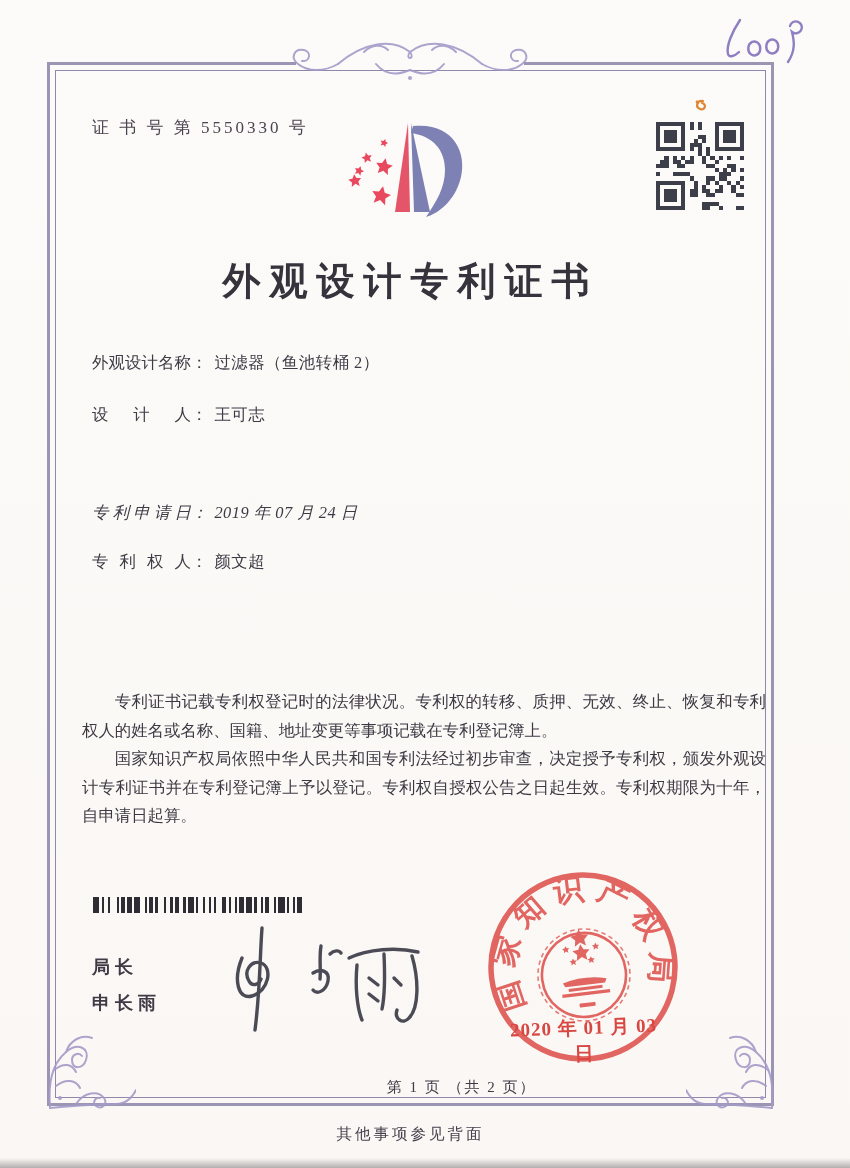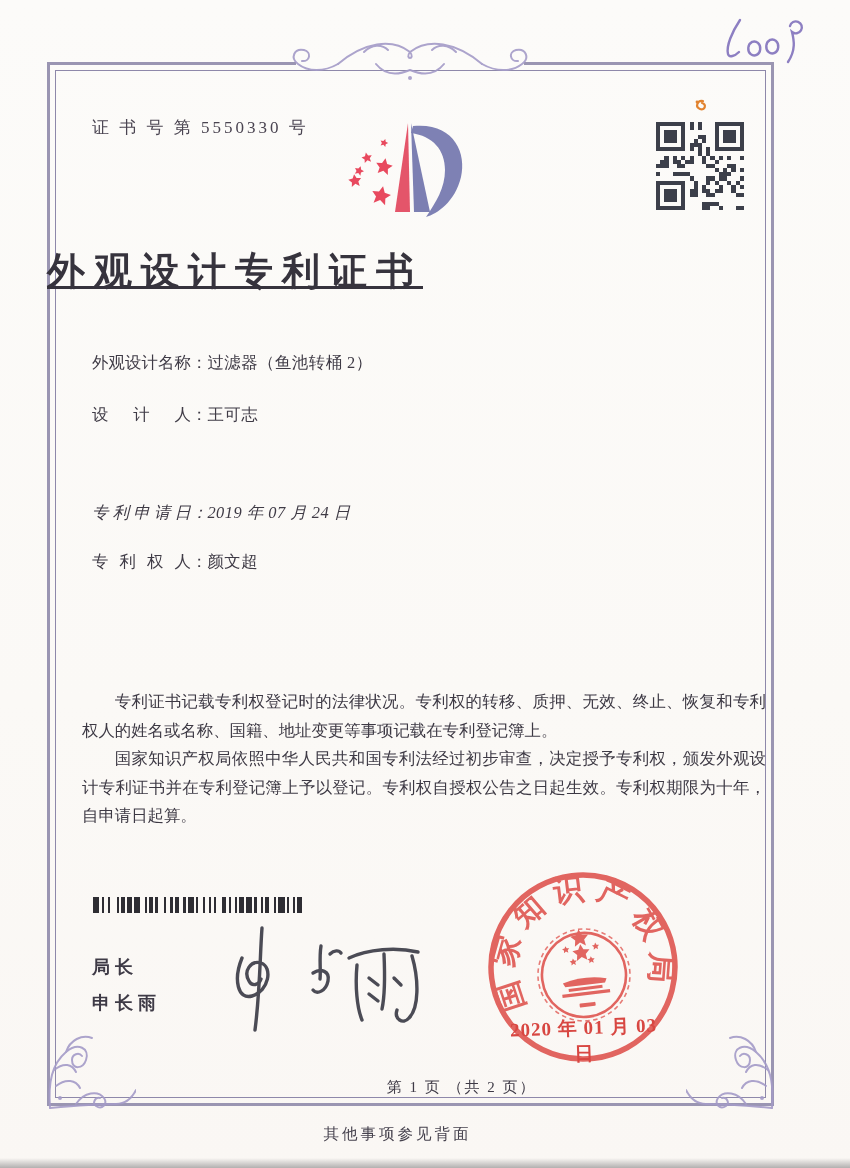--- a/index.html
+++ b/index.html
@@ -13,42 +13,42 @@
   .frame-outer { position:absolute; left:47px; top:62px; width:727px; height:1044px;
     border:3px solid #9a95b2; }
   .frame-inner { position:absolute; left:55px; top:70px; width:711px; height:1028px;
     border:1px solid #8e88aa; }
   .ornament { position:absolute; pointer-events:none; }
   .cert-no { position:absolute; left:92px; top:116px; font-size:17px; letter-spacing:3px; color:#4a4451; }
   .hand-note { position:absolute; left:718px; top:12px; width:92px; height:56px; }
   .logo { position:absolute; left:333px; top:104px; width:172px; height:134px; }
   .qr { position:absolute; left:656px; top:122px; width:88px; height:88px; }
   .orange-mark { position:absolute; left:692px; top:98px; width:18px; height:16px; }
-  .title { position:absolute; left:47px; top:246px; width:727px; 
-    font-size:38px; font-weight:700; letter-spacing:9px; color:#36333d;text-decoration:underline; }
+  .title { position:absolute; left:47px; top:256px; width:727px; text-align:center;
+    font-size:38px; font-weight:700; letter-spacing:9px; color:#36333d; }
   .frow { position:absolute; left:92px; font-size:16.4px; white-space:nowrap; color:#3f3b46; }
   .flabel { display:inline-block; width:99px; text-align:justify; text-align-last:justify; vertical-align:top; }
   .fcolon { display:inline-block; }
-  .fvalue { display:inline-block; letter-spacing:0.5px; }
+  .fvalue { display:inline-block; margin-left:7px; letter-spacing:0.5px; }
   .grant2 { display:inline-block; margin-left:92px; }
   .grant2 .glabel { letter-spacing:1px; }
   .legal { position:absolute; left:82px; top:688px; width:684px; font-size:16.4px;
     line-height:28.6px; text-align:justify; color:#3d3944; }
   .legal p { text-indent:2em; }
   .barcode { position:absolute; left:93px; top:897px; width:215px; height:16px; display:flex; }
   .barcode span { height:100%; }
   .signer { position:absolute; left:92px; font-size:18px; font-weight:700; letter-spacing:5px; color:#3e3a46; }
   .signature { position:absolute; left:218px; top:922px; width:210px; height:112px; }
   .seal-wrap { position:absolute; left:483px; top:866px; width:200px; height:202px;
     transform:rotate(-7deg); opacity:0.93; }
   .seal-date { position:absolute; left:500px; top:1015px; width:168px; text-align:center;
     font-size:19px; font-weight:700; color:#d84742; letter-spacing:1px; transform:rotate(-2deg); }
   .page-no { position:absolute; left:47px; top:1078px; width:813px; text-align:center;
     font-size:15px; letter-spacing:2px; color:#3e3a46;margin-left:8px; }
-  .back-note { position:absolute; left:34px; top:1124px; width:727px; text-align:center;
+  .back-note { position:absolute; left:47px; top:1124px; width:727px; text-align:center;
     font-size:15.5px; letter-spacing:3px; color:#46424e; }
   .scan-shadow { position:absolute; left:0; bottom:0; width:100%; height:10px;
     background:linear-gradient(180deg, rgba(120,118,120,0) 0%, rgba(120,118,120,0.55) 100%); }
   svg { display:block; }
 </style>
 </head>
 <body>
 
 <div class="paper">
 

